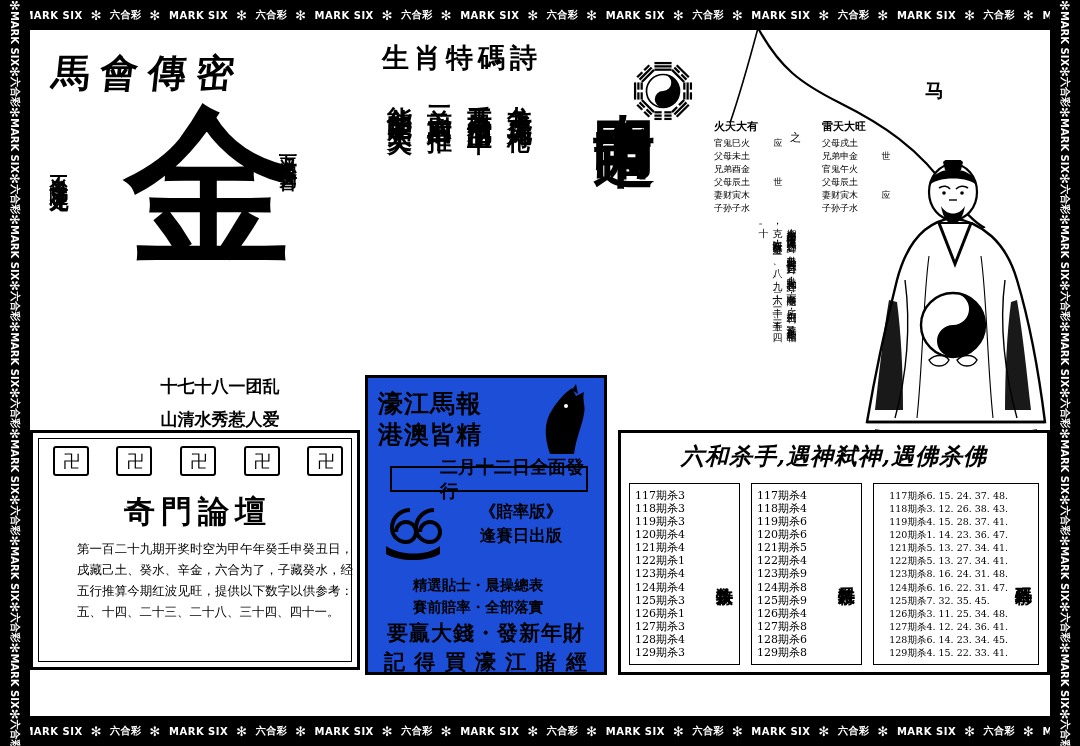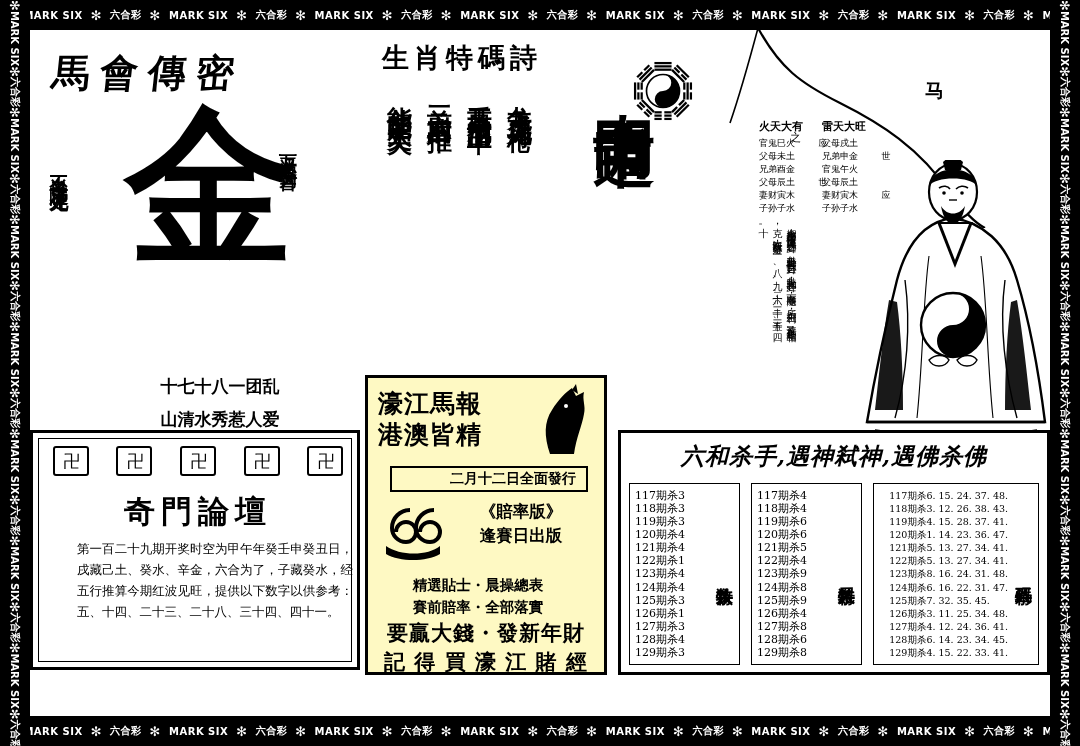--- a/index.html
+++ b/index.html
@@ -163,32 +163,32 @@
     font-family:"DejaVu Serif","Liberation Serif",serif;
     text-align:left;
   }
 
   
   .sage { position:absolute; left:815px; top:130px; width:215px; height:300px; }
 
   
   .mabao-box {
     position:absolute; left:335px; top:345px; width:242px; height:300px;
-    border:3px solid #000; background:#fef9c3;
+    border:3px solid #000; background:#1d4ed8;
   }
   .mabao-title {
     position:absolute; left:10px; top:10px;
     font-size:25px; font-weight:bold; letter-spacing:1px; line-height:31px;
     font-family:"DejaVu Serif","Liberation Serif",serif;
   }
   .horse-head { position:absolute; right:6px; top:6px; width:72px; height:72px; }
   .mabao-date {
     position:absolute; left:22px; top:88px; width:198px; height:26px;
     border:2px solid #000; display:flex; align-items:center; justify-content:center;
-    font-size:14px; font-weight:bold;
+    font-size:18px; font-weight:bold;
     font-family:"DejaVu Serif","Liberation Serif",serif;
     padding-left:48px;
   }
   .mabao-mid { position:absolute; left:12px; top:122px; width:218px; display:flex; }
   .mabao-swirl { width:64px; height:62px; }
   .mabao-mid-text {
     flex:1; font-size:16.5px; font-weight:bold; line-height:24px; text-align:center;
     font-family:"DejaVu Serif","Liberation Serif",serif;
   }
   .mabao-lines {
@@ -483,21 +483,21 @@
       </g>
     </g>
     <circle cx="50" cy="50" r="25" fill="#fff" stroke="#000" stroke-width="2.5"></circle>
     <path d="M50 25 A25 25 0 0 1 50 75 A12.5 12.5 0 0 1 50 50 A12.5 12.5 0 0 0 50 25 Z" fill="#000"></path>
     <circle cx="50" cy="37.5" r="4" fill="#fff"></circle>
     <circle cx="50" cy="62.5" r="4" fill="#000"></circle>
   </svg>
 
   <div class="qimendunjia">奇門遁甲</div>
 
-  <div class="div-table" style="left:729px; top:90px;">
+  <div class="div-table" style="left:684px; top:90px;">
     <div class="div-head">火天大有</div>
     <div class="div-row">
         <span class="lbl">官鬼巳火</span>
         <span class="mark">应</span>
       </div>
     <div class="div-row">
         <span class="lbl">父母未土</span>
         <span class="mark"></span>
       </div>
     <div class="div-row">

